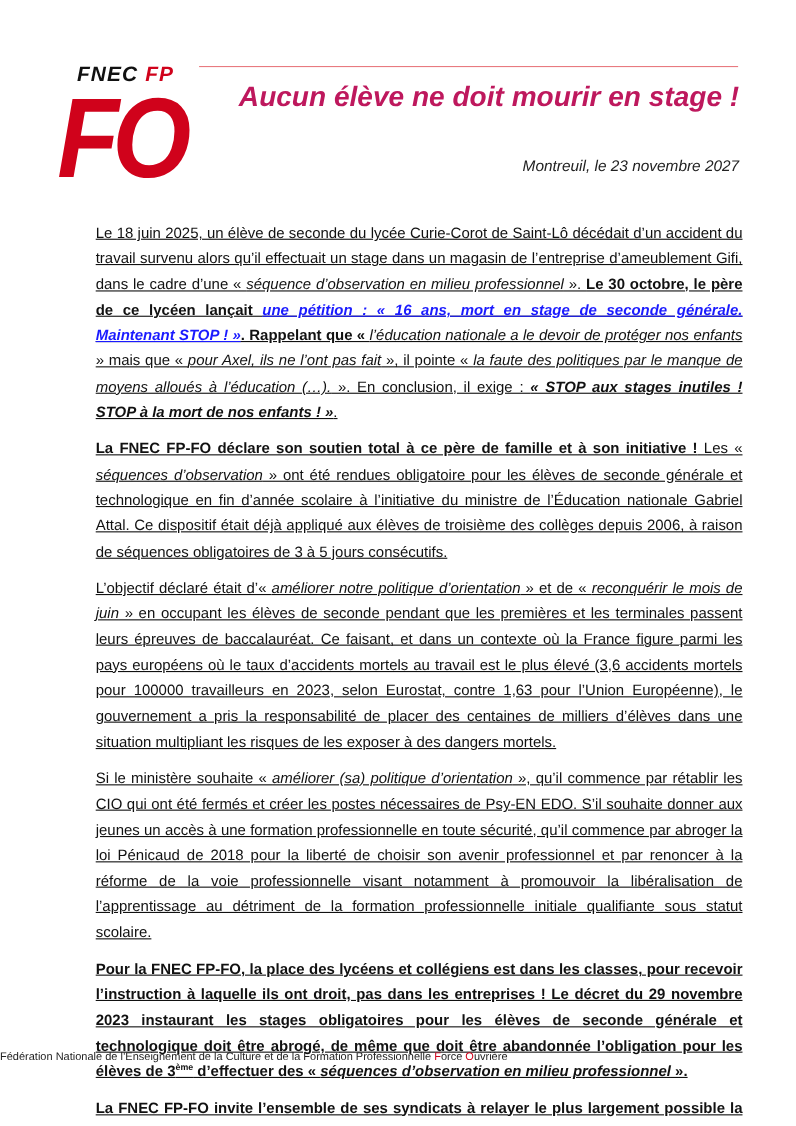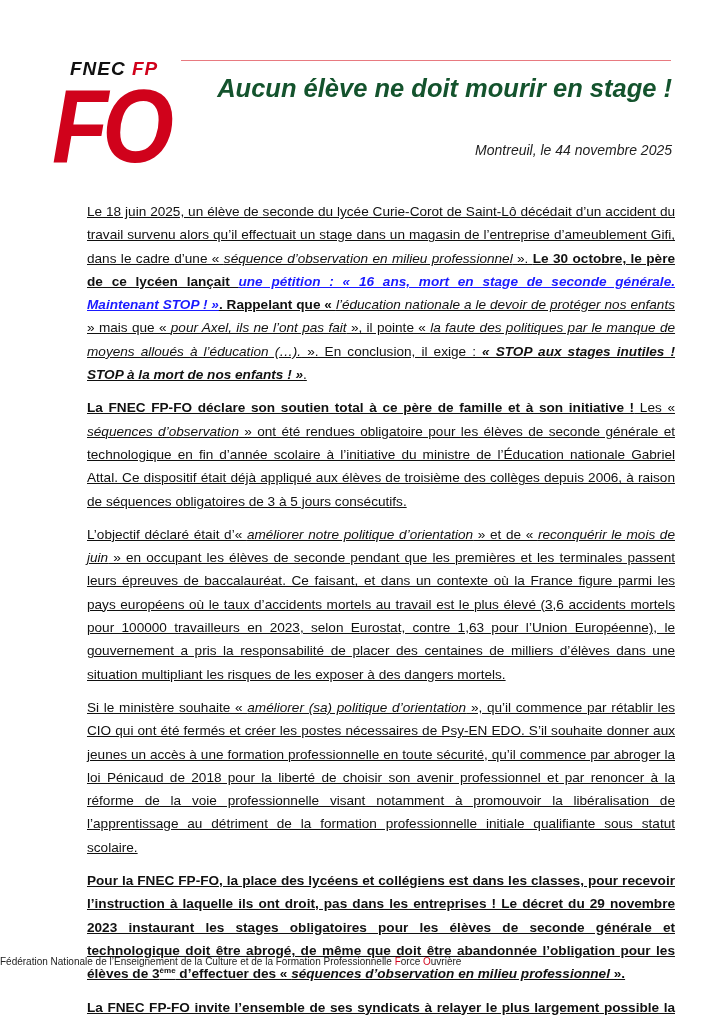--- a/index.html
+++ b/index.html
@@ -3,40 +3,40 @@
   <meta charset="utf-8">
   <style>
     html, body { margin: 0; padding: 0; background: #ffffff; }
     body { width: 724px; height: 1024px; position: relative; overflow: hidden;
            font-family: "Liberation Sans", sans-serif; color: #111; }
     .logo { position: absolute; left: 52px; top: 58px; width: 120px; height: 115px; text-decoration: underline; }
     .logo .fnec { position: absolute; left: 18px; top: 0; font: italic bold 19px "Liberation Sans", sans-serif; letter-spacing: 1px; color: #111; white-space: nowrap; }
     .logo .fnec .fp { color: #d0021b; }
     .logo .fo { position: absolute; left: 0; top: 12px; font: italic bold 92px/100px "Liberation Sans", sans-serif; color: #d0021b; letter-spacing: -6px; transform: scaleY(1.12); transform-origin: top left; }
     .rule { position: absolute; left: 181px; top: 60px; width: 490px; height: 1px; background: #e87a80; }
-    .title { position: absolute; right: 52px; top: 74px; font: italic bold 25.5px "Liberation Sans", sans-serif; color: #14532d; white-space: nowrap; }
+    .title { position: absolute; right: 52px; top: 74px; font: italic bold 25.5px "Liberation Sans", sans-serif; color: #be185d; white-space: nowrap; }
     .dateline { position: absolute; right: 52px; top: 142px; font: italic 14px "Liberation Sans", sans-serif; color: #222; }
     .body { position: absolute; left: 87px; top: 200px; width: 588px; font-size: 13.6px; line-height: 23.3px; text-align: justify; }
     .body p { margin: 0 0 10px 0; text-decoration: underline; }
     .body a { color: #1a1aff; text-decoration: underline; }
     .footer { position: absolute; left: 0; right: 0; top: 955px; font-size: 10px; line-height: 13px; color: #222; }
     .footer .red { color: #d0021b; }
     sup { font-size: 8px; line-height: 0; margin-top: 25px; }
   </style>
 </head>
 <body>
 
 <div class="logo">
   <div class="fnec"><span>FNEC</span> <span class="fp">FP</span></div>
   <div class="fo">FO</div>
 </div>
 
 <div class="rule"></div>
 <div class="title">Aucun élève ne doit mourir en stage !</div>
-<div class="dateline">Montreuil, le 44 novembre 2025</div>
+<div class="dateline">Montreuil, le 23 novembre 2027</div>
 
 <div class="body">
   <p><span>Le 18 juin 2025, un élève de seconde du lycée Curie-Corot de Saint-Lô décédait d’un accident du travail survenu alors qu’il effectuait un stage dans un magasin de l’entreprise d’ameublement Gifi, dans le cadre d’une « </span><i>séquence d’observation en milieu professionnel</i><span> ». </span><b>Le 30 octobre, le père de ce lycéen lançait </b><a href="#"><b><i>une pétition : « 16 ans, mort en stage de seconde générale. Maintenant STOP ! »</i></b></a><b><span>. Rappelant que « </span></b><i>l’éducation nationale a le devoir de protéger nos enfants</i><span> » mais que « </span><i>pour Axel, ils ne l’ont pas fait</i><span> », il pointe « </span><i>la faute des politiques par le manque de moyens alloués à l’éducation (…).</i><span> ». En conclusion, il exige : </span><b><i>« STOP aux stages inutiles ! STOP à la mort de nos enfants ! »</i></b><span>.</span></p>
 
   <p><b>La FNEC FP-FO déclare son soutien total à ce père de famille et à son initiative !</b><span> Les « </span><i>séquences d’observation</i><span> » ont été rendues obligatoire pour les élèves de seconde générale et technologique en fin d’année scolaire à l’initiative du ministre de l’Éducation nationale Gabriel Attal. Ce dispositif était déjà appliqué aux élèves de troisième des collèges depuis 2006, à raison de séquences obligatoires de 3 à 5 jours consécutifs.</span></p>
 
   <p><span>L’objectif déclaré était d’« </span><i>améliorer notre politique d’orientation</i><span> » et de « </span><i>reconquérir le mois de juin</i><span> » en occupant les élèves de seconde pendant que les premières et les terminales passent leurs épreuves de baccalauréat. Ce faisant, et dans un contexte où la France figure parmi les pays européens où le taux d’accidents mortels au travail est le plus élevé (3,6 accidents mortels pour 100000 travailleurs en 2023, selon Eurostat, contre 1,63 pour l’Union Européenne), le gouvernement a pris la responsabilité de placer des centaines de milliers d’élèves dans une situation multipliant les risques de les exposer à des dangers mortels.</span></p>
 
   <p><span>Si le ministère souhaite « </span><i>améliorer (sa) politique d’orientation</i><span> », qu’il commence par rétablir les CIO qui ont été fermés et créer les postes nécessaires de Psy-EN EDO. S’il souhaite donner aux jeunes un accès à une formation professionnelle en toute sécurité, qu’il commence par abroger la loi Pénicaud de 2018 pour la liberté de choisir son avenir professionnel et par renoncer à la réforme de la voie professionnelle visant notamment à promouvoir la libéralisation de l’apprentissage au détriment de la formation professionnelle initiale qualifiante sous statut scolaire.</span></p>
 

